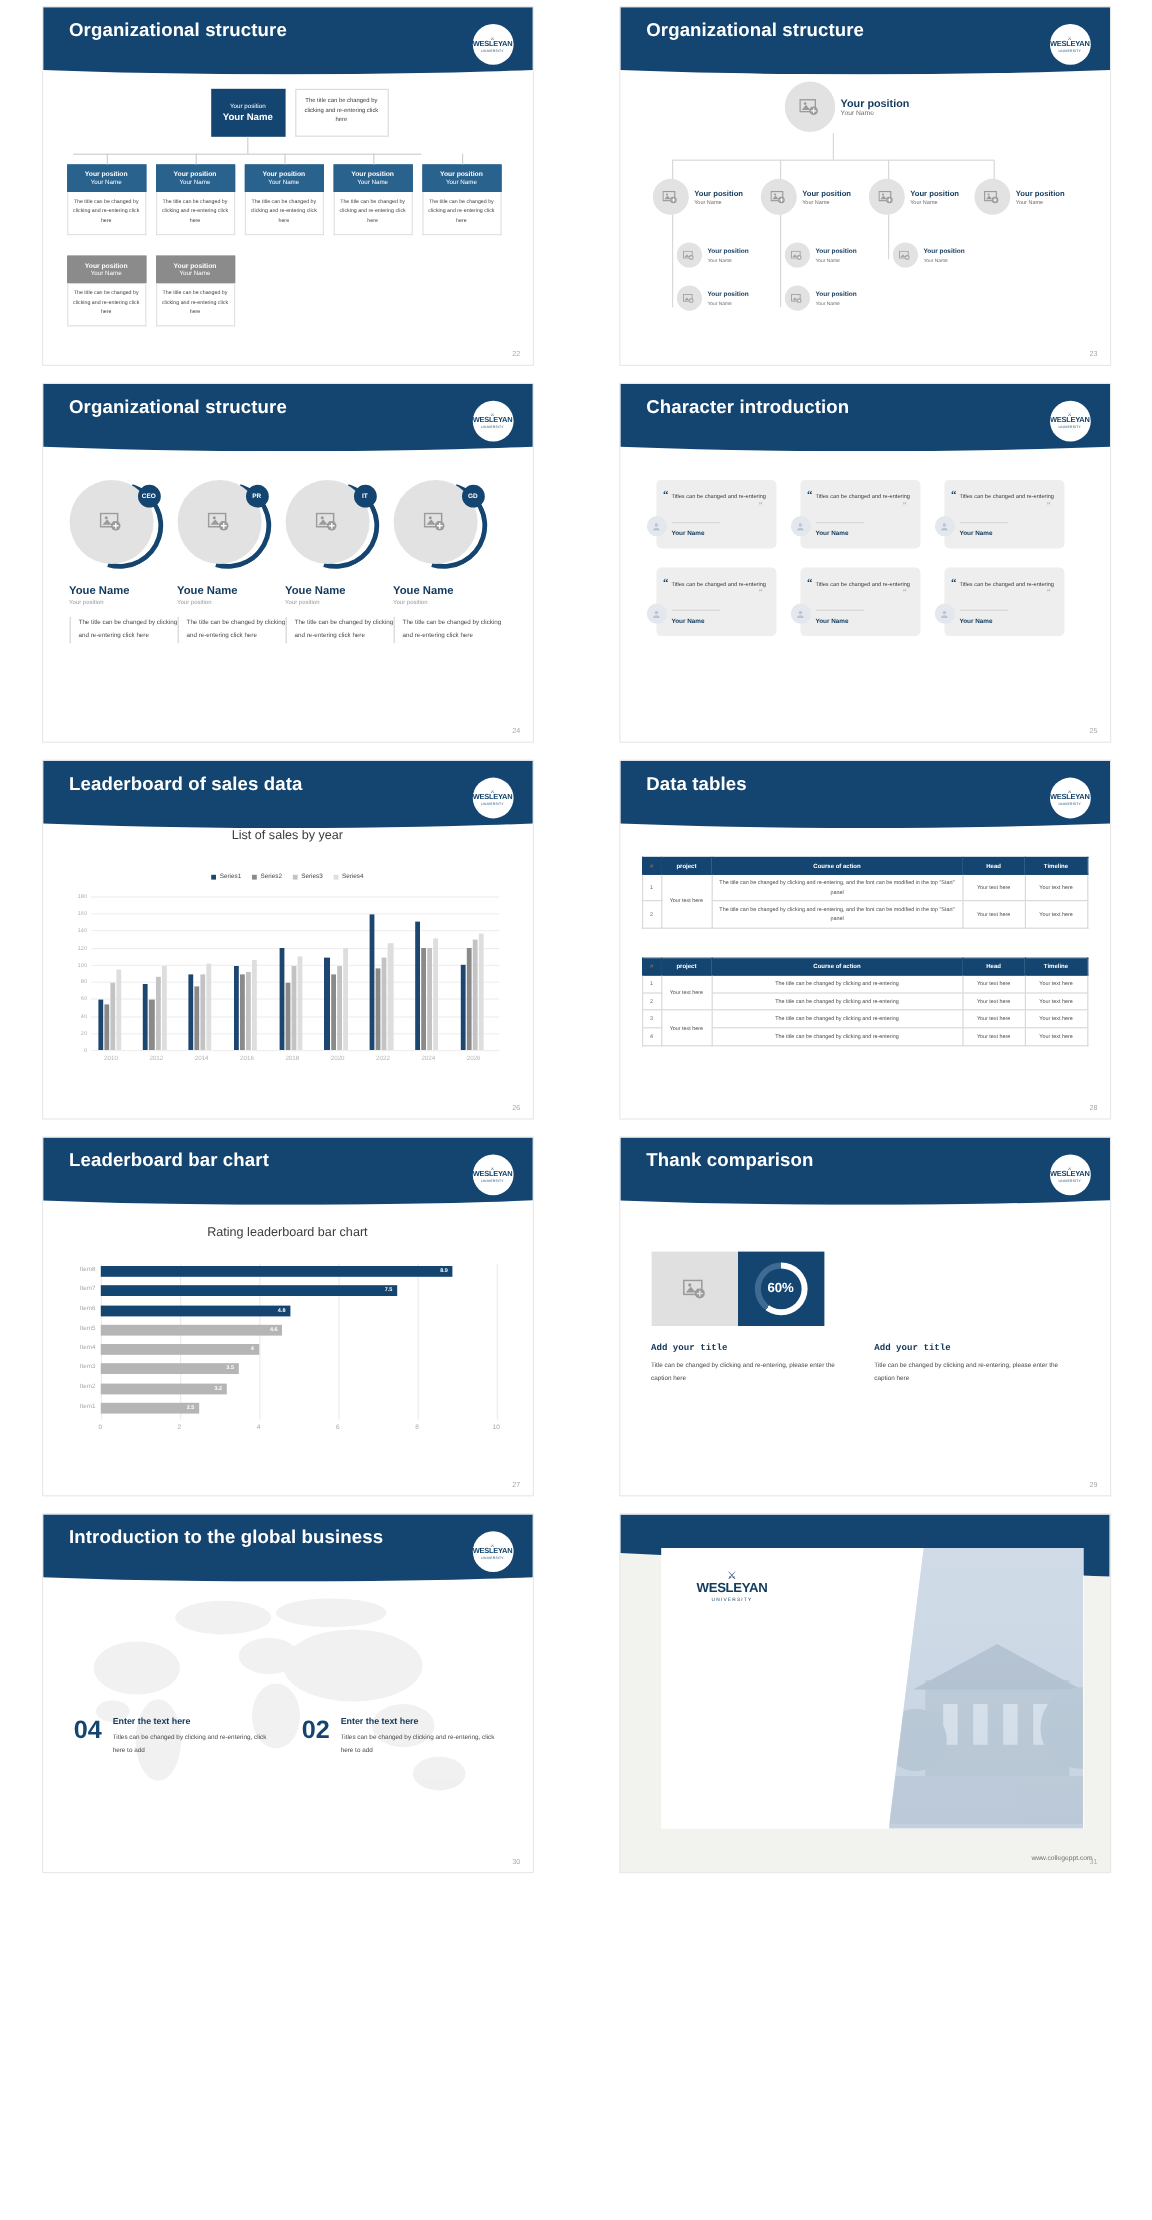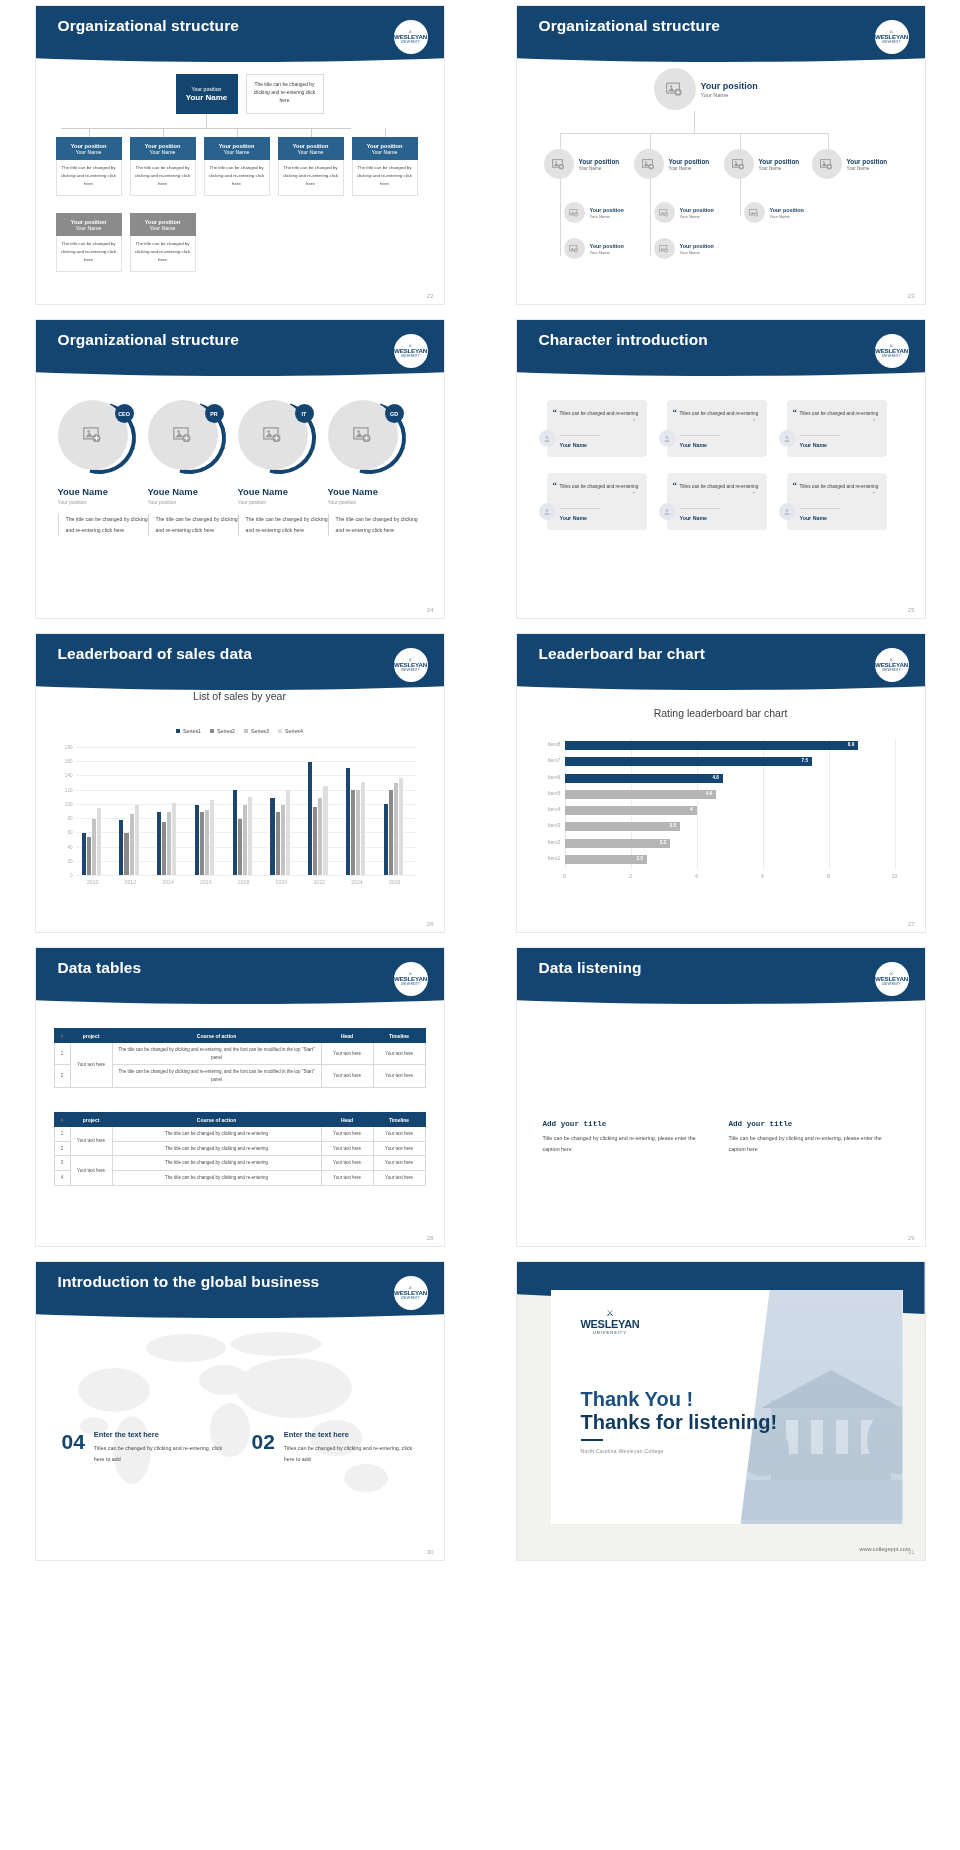--- a/index.html
+++ b/index.html
@@ -728,96 +728,20 @@
           <div class="grp" style="left: 308.267px;">
             <div class="bar" style="height: 71.1111px; background: rgb(28, 70, 112);"></div>
             <div class="bar" style="height: 84.6222px; background: rgb(138, 138, 138);"></div>
             <div class="bar" style="height: 91.7333px; background: rgb(195, 195, 195);"></div>
             <div class="bar" style="height: 96.7111px; background: rgb(222, 222, 222);"></div>
           </div>
           <div class="xlab" style="left: 319.222px;">2026</div>
         </div>
 
     <div class="pagenum">26</div>
-  </div>
-
-  <div class="slide s27">
-    <div class="band"></div>
-    <div class="slide-title">Leaderboard bar chart</div>
-    <div class="logo">
-      <div class="crest">⚔</div>
-      <div class="wes">WESLEYAN</div>
-      <div class="uni">UNIVERSITY</div>
-    </div>
-
-    <div class="chart-title" style="top:73px;">Rating leaderboard bar chart</div>
-    <div class="plot" id="s27-plot" style="left:48px; top:105px; width:330px; height:130px;">
-          <div class="axline" style="left: 0px;"></div>
-          <div class="axlab" style="left: 0px;">0</div>
-          <div class="axline" style="left: 66px;"></div>
-          <div class="axlab" style="left: 66px;">2</div>
-          <div class="axline" style="left: 132px;"></div>
-          <div class="axlab" style="left: 132px;">4</div>
-          <div class="axline" style="left: 198px;"></div>
-          <div class="axlab" style="left: 198px;">6</div>
-          <div class="axline" style="left: 264px;"></div>
-          <div class="axlab" style="left: 264px;">8</div>
-          <div class="axline" style="left: 330px;"></div>
-          <div class="axlab" style="left: 330px;">10</div>
-          <div class="row" style="top: 2px; left: 0px; width: 330px;">
-            <div class="rlabel">Item8</div>
-            <div class="rbar" style="width: 293.7px; background: rgb(19, 69, 112);">
-              <div class="rval">8.9</div>
-            </div>
-          </div>
-          <div class="row" style="top: 18.25px; left: 0px; width: 330px;">
-            <div class="rlabel">Item7</div>
-            <div class="rbar" style="width: 247.5px; background: rgb(19, 69, 112);">
-              <div class="rval">7.5</div>
-            </div>
-          </div>
-          <div class="row" style="top: 34.5px; left: 0px; width: 330px;">
-            <div class="rlabel">Item6</div>
-            <div class="rbar" style="width: 158.4px; background: rgb(19, 69, 112);">
-              <div class="rval">4.8</div>
-            </div>
-          </div>
-          <div class="row" style="top: 50.75px; left: 0px; width: 330px;">
-            <div class="rlabel">Item5</div>
-            <div class="rbar" style="width: 151.8px; background: rgb(181, 181, 181);">
-              <div class="rval">4.6</div>
-            </div>
-          </div>
-          <div class="row" style="top: 67px; left: 0px; width: 330px;">
-            <div class="rlabel">Item4</div>
-            <div class="rbar" style="width: 132px; background: rgb(181, 181, 181);">
-              <div class="rval">4</div>
-            </div>
-          </div>
-          <div class="row" style="top: 83.25px; left: 0px; width: 330px;">
-            <div class="rlabel">Item3</div>
-            <div class="rbar" style="width: 115.5px; background: rgb(181, 181, 181);">
-              <div class="rval">3.5</div>
-            </div>
-          </div>
-          <div class="row" style="top: 99.5px; left: 0px; width: 330px;">
-            <div class="rlabel">Item2</div>
-            <div class="rbar" style="width: 105.6px; background: rgb(181, 181, 181);">
-              <div class="rval">3.2</div>
-            </div>
-          </div>
-          <div class="row" style="top: 115.75px; left: 0px; width: 330px;">
-            <div class="rlabel">Item1</div>
-            <div class="rbar" style="width: 82.5px; background: rgb(181, 181, 181);">
-              <div class="rval">2.5</div>
-            </div>
-          </div>
-        </div>
-
-    <div class="pagenum">27</div>
   </div>
 
   <div class="slide s28">
     <div class="band"></div>
     <div class="slide-title">Data tables</div>
     <div class="logo">
       <div class="crest">⚔</div>
       <div class="wes">WESLEYAN</div>
       <div class="uni">UNIVERSITY</div>
     </div>
@@ -888,29 +812,122 @@
                 <td class="hd">Your text here</td>
                 <td class="tl">Your text here</td>
               </tr>
             </tbody>
           </table>
     </div>
 
     <div class="pagenum">28</div>
   </div>
 
-  <div class="slide s29">
+  <div class="slide s27">
     <div class="band"></div>
-    <div class="slide-title">Data listening</div>
+    <div class="slide-title">Leaderboard bar chart</div>
     <div class="logo">
       <div class="crest">⚔</div>
       <div class="wes">WESLEYAN</div>
       <div class="uni">UNIVERSITY</div>
     </div>
 
+    <div class="chart-title" style="top:73px;">Rating leaderboard bar chart</div>
+    <div class="plot" id="s27-plot" style="left:48px; top:105px; width:330px; height:130px;">
+          <div class="axline" style="left: 0px;"></div>
+          <div class="axlab" style="left: 0px;">0</div>
+          <div class="axline" style="left: 66px;"></div>
+          <div class="axlab" style="left: 66px;">2</div>
+          <div class="axline" style="left: 132px;"></div>
+          <div class="axlab" style="left: 132px;">4</div>
+          <div class="axline" style="left: 198px;"></div>
+          <div class="axlab" style="left: 198px;">6</div>
+          <div class="axline" style="left: 264px;"></div>
+          <div class="axlab" style="left: 264px;">8</div>
+          <div class="axline" style="left: 330px;"></div>
+          <div class="axlab" style="left: 330px;">10</div>
+          <div class="row" style="top: 2px; left: 0px; width: 330px;">
+            <div class="rlabel">Item8</div>
+            <div class="rbar" style="width: 293.7px; background: rgb(19, 69, 112);">
+              <div class="rval">8.9</div>
+            </div>
+          </div>
+          <div class="row" style="top: 18.25px; left: 0px; width: 330px;">
+            <div class="rlabel">Item7</div>
+            <div class="rbar" style="width: 247.5px; background: rgb(19, 69, 112);">
+              <div class="rval">7.5</div>
+            </div>
+          </div>
+          <div class="row" style="top: 34.5px; left: 0px; width: 330px;">
+            <div class="rlabel">Item6</div>
+            <div class="rbar" style="width: 158.4px; background: rgb(19, 69, 112);">
+              <div class="rval">4.8</div>
+            </div>
+          </div>
+          <div class="row" style="top: 50.75px; left: 0px; width: 330px;">
+            <div class="rlabel">Item5</div>
+            <div class="rbar" style="width: 151.8px; background: rgb(181, 181, 181);">
+              <div class="rval">4.6</div>
+            </div>
+          </div>
+          <div class="row" style="top: 67px; left: 0px; width: 330px;">
+            <div class="rlabel">Item4</div>
+            <div class="rbar" style="width: 132px; background: rgb(181, 181, 181);">
+              <div class="rval">4</div>
+            </div>
+          </div>
+          <div class="row" style="top: 83.25px; left: 0px; width: 330px;">
+            <div class="rlabel">Item3</div>
+            <div class="rbar" style="width: 115.5px; background: rgb(181, 181, 181);">
+              <div class="rval">3.5</div>
+            </div>
+          </div>
+          <div class="row" style="top: 99.5px; left: 0px; width: 330px;">
+            <div class="rlabel">Item2</div>
+            <div class="rbar" style="width: 105.6px; background: rgb(181, 181, 181);">
+              <div class="rval">3.2</div>
+            </div>
+          </div>
+          <div class="row" style="top: 115.75px; left: 0px; width: 330px;">
+            <div class="rlabel">Item1</div>
+            <div class="rbar" style="width: 82.5px; background: rgb(181, 181, 181);">
+              <div class="rval">2.5</div>
+            </div>
+          </div>
+        </div>
+
+    <div class="pagenum">27</div>
+  </div>
+
+  <div class="slide s29">
+    <div class="band"></div>
+    <div class="slide-title">Thank comparison</div>
+    <div class="logo">
+      <div class="crest">⚔</div>
+      <div class="wes">WESLEYAN</div>
+      <div class="uni">UNIVERSITY</div>
+    </div>
+
+    <div class="pair" style="left:26px; top:95px;">
+      <div class="imgbox">
+        <svg width="20" height="17" viewBox="0 0 24 20">
+              <rect x="1" y="1" width="18" height="14" fill="none" stroke="#9a9a9a" stroke-width="1.5"></rect>
+              <path d="M3 13l5-6 4 5 3-3 4 4" fill="#9a9a9a"></path>
+              <circle cx="7" cy="5.5" r="1.6" fill="#9a9a9a"></circle>
+              <circle cx="17" cy="14" r="5" fill="#9a9a9a"></circle>
+              <path d="M17 11v6M14 14h6" stroke="#e0e0e0" stroke-width="1.5"></path>
+            </svg>
+      </div>
+      <div class="donutbox">
+        <div class="donut" id="s29-d1" style="background: conic-gradient(rgb(255, 255, 255) 0deg, rgb(255, 255, 255) 216deg, rgb(63, 107, 146) 216deg, rgb(63, 107, 146) 360deg);">
+          <div class="inner"></div>
+          <div class="pct">60%</div>
+        </div>
+      </div>
+    </div>
 
     <div style="position:absolute; left:26px; top:172px; width:160px;">
       <div class="cap-title">Add your title</div>
       <div class="cap-body">Title can be changed by clicking and re-entering, please enter the caption here</div>
     </div>
     <div style="position:absolute; left:212px; top:172px; width:160px;">
       <div class="cap-title">Add your title</div>
       <div class="cap-body">Title can be changed by clicking and re-entering, please enter the caption here</div>
     </div>
 
@@ -976,25 +993,19 @@
           <rect x="0" y="190" width="190" height="40" fill="#b4c4d3"></rect>
           <circle cx="160" cy="150" r="34" fill="#a9bccb"></circle>
           <circle cx="22" cy="160" r="26" fill="#a9bccb"></circle>
         </svg>
       </div>
       <div class="biglogo">
         <div class="crest" style="font-size:9px;">⚔</div>
         <div class="wes">WESLEYAN</div>
         <div class="uni">UNIVERSITY</div>
       </div>
-      <div style="position:absolute; left:30px; top:98px;">
-        <div class="ty1">Thank You !</div>
-        <div class="ty2">Thanks for listening!</div>
-        <div class="tyrule"></div>
-        <div class="tysub">North Carolina Wesleyan College</div>
-      </div>
     </div>
     <div class="url">www.collegeppt.com</div>
     <div class="pagenum">31</div>
   </div>
 
 </div>
 </div>
 
 </body></html>

